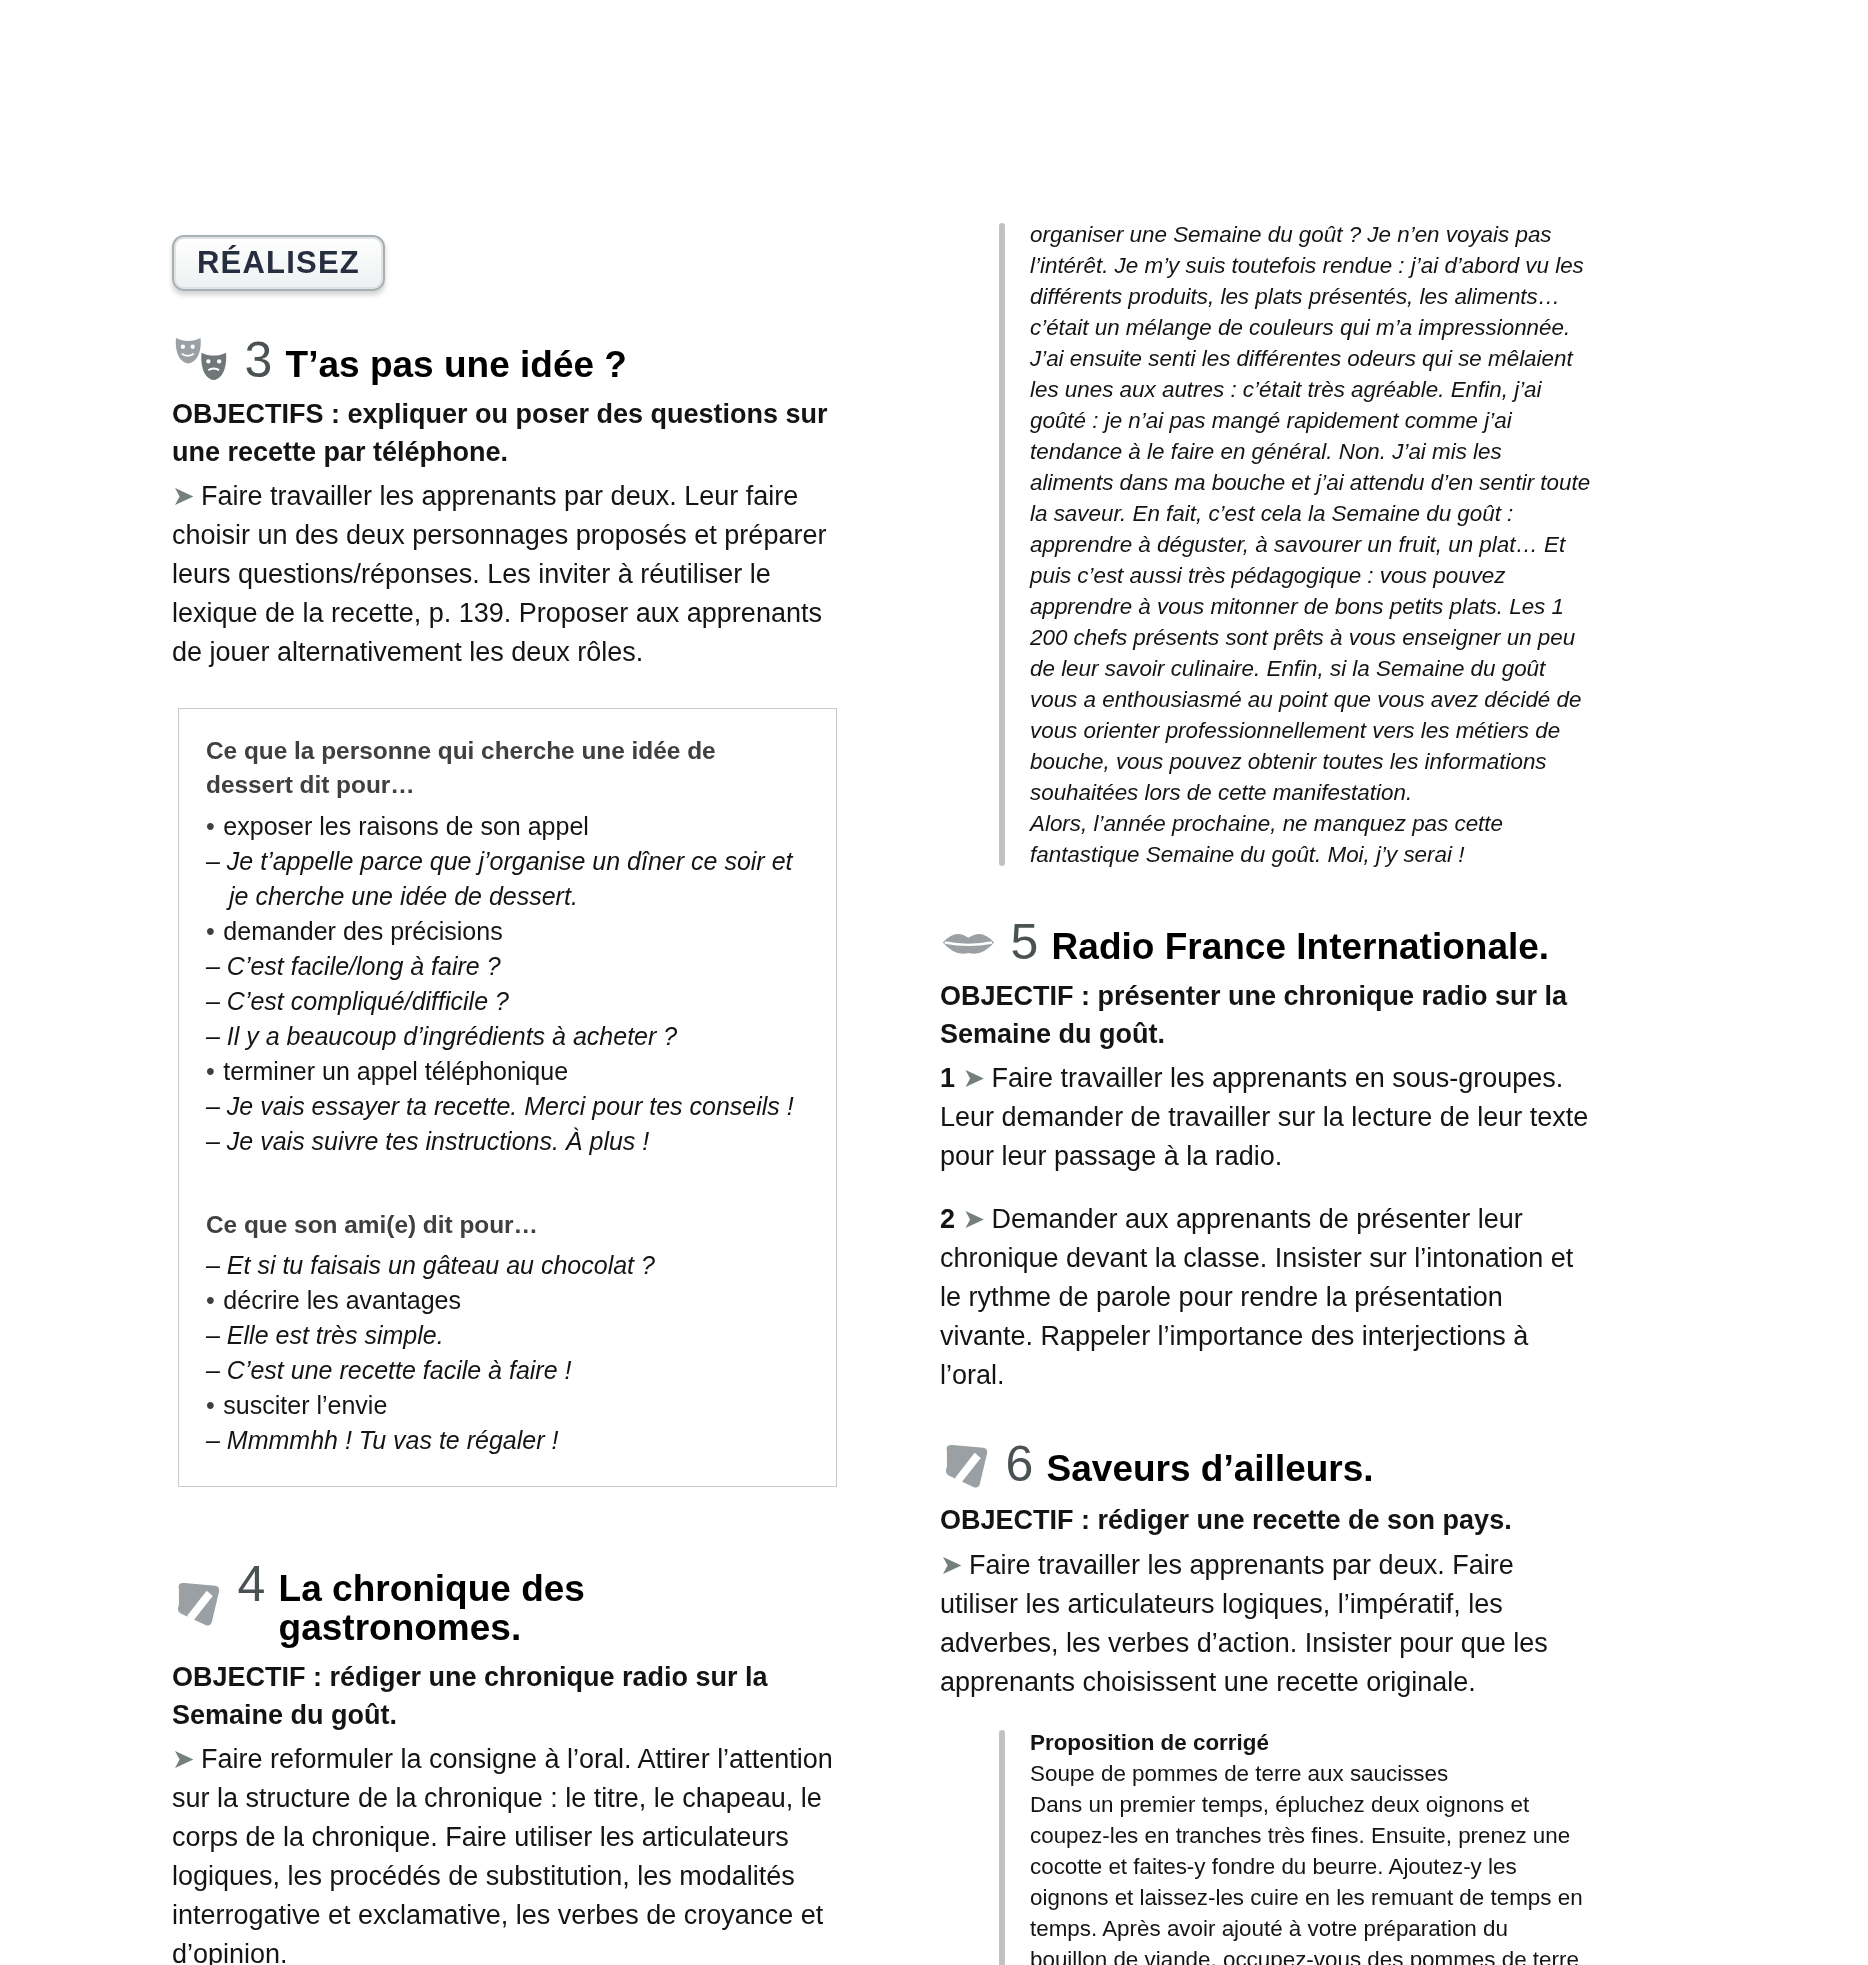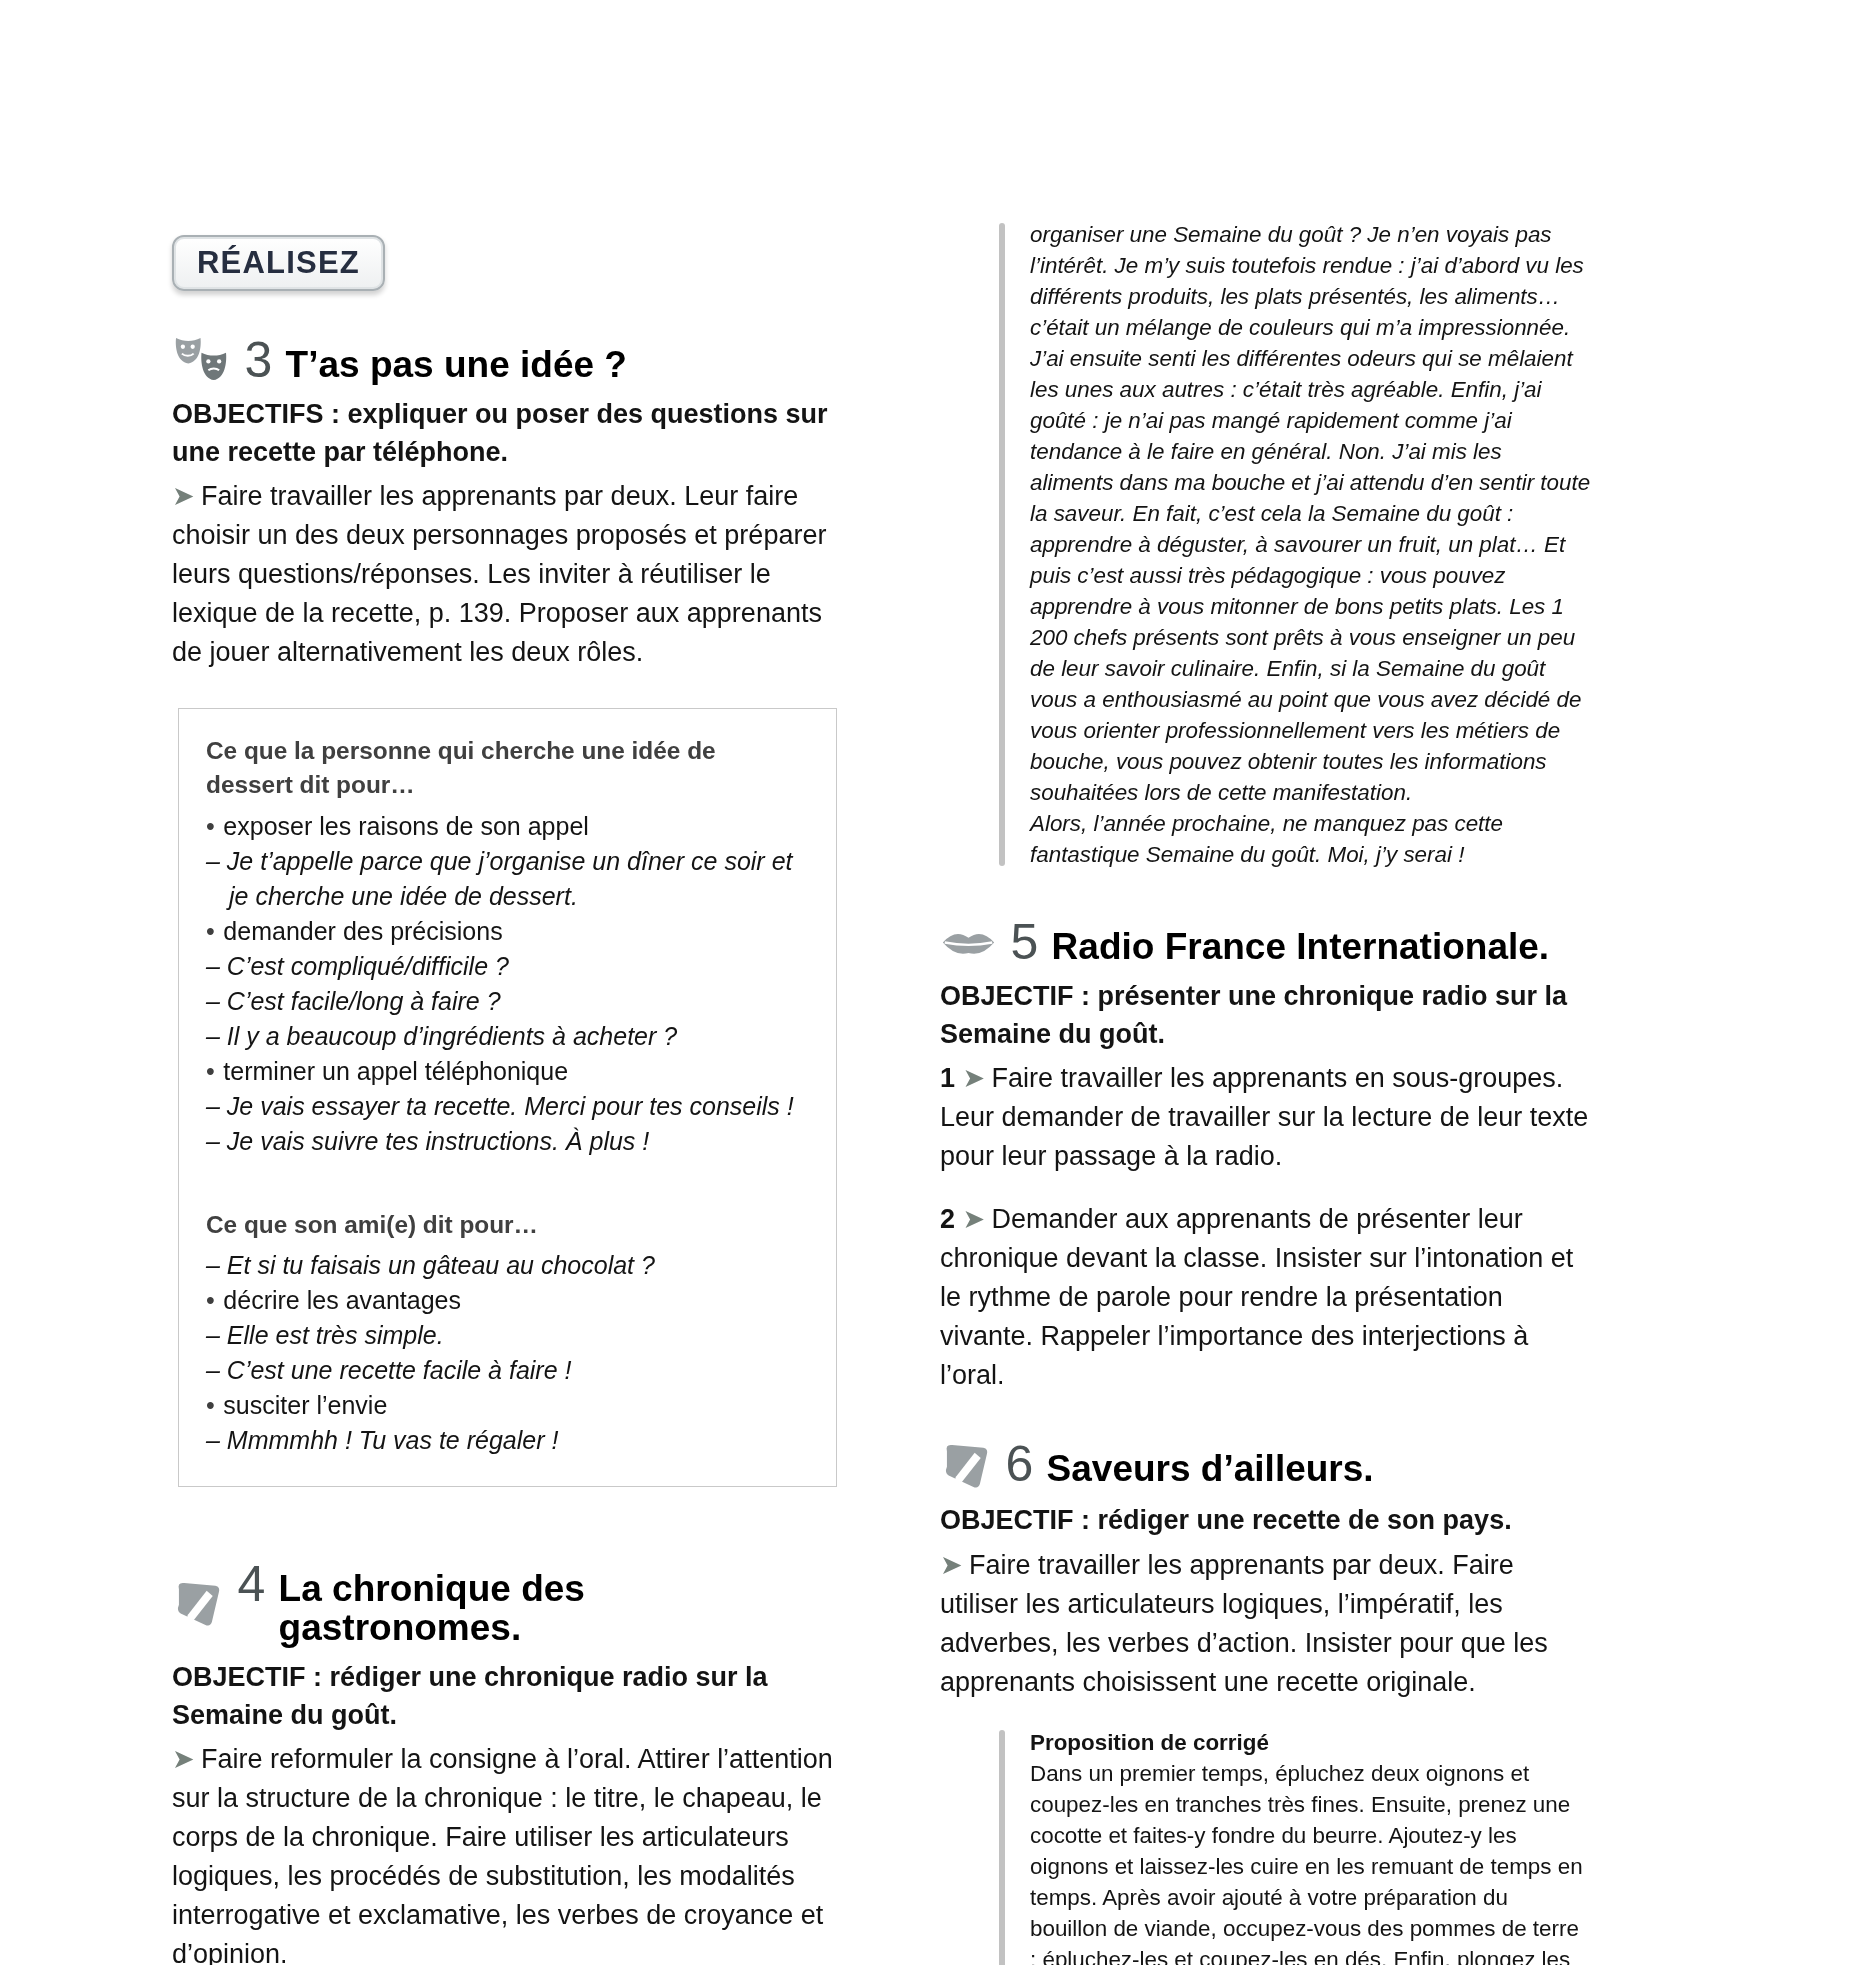--- a/index.html
+++ b/index.html
@@ -108,22 +108,22 @@
 
     <p class="para mb-big"><span class="arrow">➤</span><span>Faire travailler les apprenants par deux. Leur faire choisir un des deux personnages proposés et préparer leurs questions/réponses. Les inviter à réutiliser le lexique de la recette, p. 139. Proposer aux apprenants de jouer alternativement les deux rôles.</span></p>
 
     
     <div class="idea-box">
       <p class="box-header">Ce que la personne qui cherche une idée de dessert dit pour…</p>
 
       <p class="box-item bullet"><span class="bullet-mark">•</span><span>exposer les raisons de son appel</span></p>
       <p class="box-item example"><span>– Je t’appelle parce que j’organise un dîner ce soir et je cherche une idée de dessert.</span></p>
       <p class="box-item bullet"><span class="bullet-mark">•</span><span>demander des précisions</span></p>
+      <p class="box-item example"><span>– C’est facile/long à faire ?</span></p>
       <p class="box-item example"><span>– C’est compliqué/difficile ?</span></p>
-      <p class="box-item example"><span>– C’est facile/long à faire ?</span></p>
       <p class="box-item example"><span>– Il y a beaucoup d’ingrédients à acheter ?</span></p>
       <p class="box-item bullet"><span class="bullet-mark">•</span><span>terminer un appel téléphonique</span></p>
       <p class="box-item example"><span>– Je vais essayer ta recette. Merci pour tes conseils !</span></p>
       <p class="box-item example"><span>– Je vais suivre tes instructions. À plus !</span></p>
 
       <p class="box-header second">Ce que son ami(e) dit pour…</p>
 
       <p class="box-item example"><span>– Et si tu faisais un gâteau au chocolat ?</span></p>
       <p class="box-item bullet"><span class="bullet-mark">•</span><span>décrire les avantages</span></p>
       <p class="box-item example"><span>– Elle est très simple.</span></p>
@@ -188,19 +188,20 @@
       <span class="act-num">6</span>
       <h2 class="act-title">Saveurs d’ailleurs.</h2>
     </div>
 
     <p class="objective">OBJECTIF : rédiger une recette de son pays.</p>
 
     <p class="para mb-mid"><span class="arrow">➤</span><span>Faire travailler les apprenants par deux. Faire utiliser les articulateurs logiques, l’impératif, les adverbes, les verbes d’action. Insister pour que les apprenants choisissent une recette originale.</span></p>
 
     <div class="corrige">
       <p class="ctitle">Proposition de corrigé</p>
+      <p>Soupe de pommes de terre aux saucisses</p>
       <p>Dans un premier temps, épluchez deux oignons et coupez-les en tranches très fines. Ensuite, prenez une cocotte et faites-y fondre du beurre. Ajoutez-y les oignons et laissez-les cuire en les remuant de temps en temps. Après avoir ajouté à votre préparation du bouillon de viande, occupez-vous des pommes de terre : épluchez-les et coupez-les en dés. Enfin, plongez les saucisses, les pommes de terre coupées et le thym dans le bouillon. N’oubliez pas de saler et de poivrer votre préparation. Portez à ébullition puis laissez cuire 30 minutes à feu doux. Avant de servir, goûtez et rectifiez l’assaisonnement si nécessaire. Garnissez de persil haché. Et voilà ! C’est prêt !</p>
     </div>
 
   </div>
 
 </div>
 
 
 </body></html>

